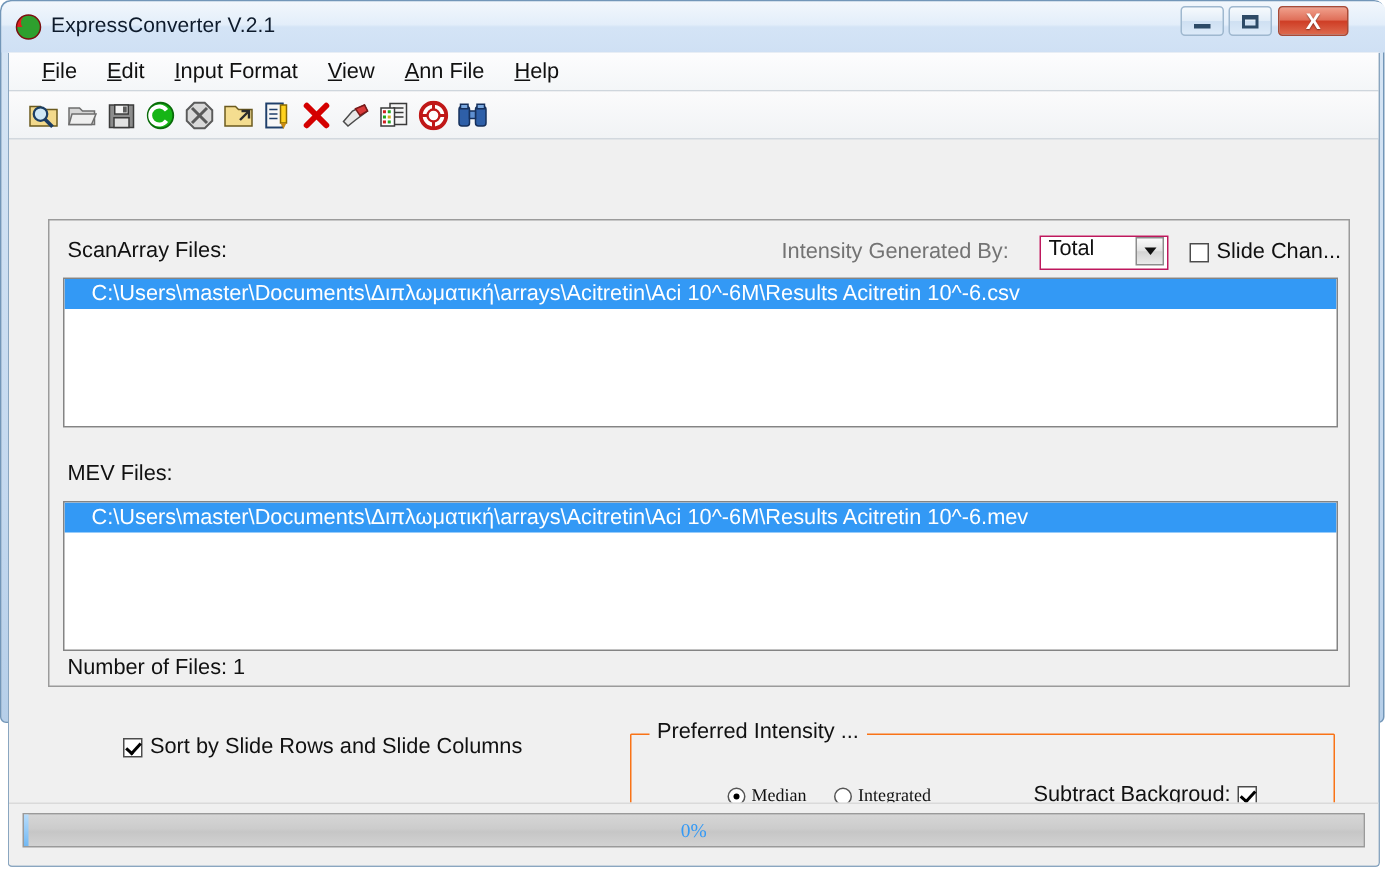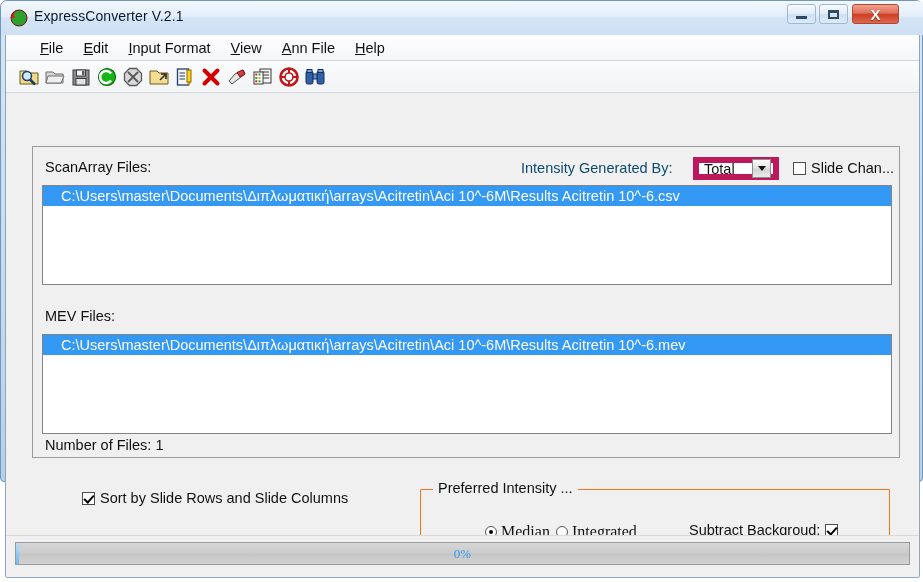--- a/index.html
+++ b/index.html
@@ -78,21 +78,21 @@
     overflow: hidden;
   }
 
   
   #menubar {
     position: absolute; left: 0; top: 0;
     width: 913px; height: 26px;
     background: linear-gradient(to bottom, #fdfdfe 0%, #f4f6f8 100%);
     border-bottom: 1px solid #cfd6dd;
     display: flex; align-items: center;
-    padding-left: 24px;
+    padding-left: 12px;
   }
   .menu-item {
     font-size: 14.5px; color: #111;
     padding: 2px 10px;
     white-space: nowrap;
     cursor: default;
   }
   .menu-item .acc { text-decoration: underline; }
 
   
@@ -118,28 +118,28 @@
     width: 868px; height: 312px;
     background: #f0f0f0;
     border: 1px solid #9b9b9b;
   }
   #scan-label {
     position: absolute; left: 12px; top: 12px;
     font-size: 14.5px; color: #111;
   }
   #intensity-label {
     position: absolute; left: 488px; top: 13px;
-    font-size: 14.5px; color: #0c4a6e; text-align: right;
+    font-size: 14.5px; color: #737373; text-align: right;
   }
   #intensity-combo {
     position: absolute; left: 660px; top: 10px;
     width: 86px; height: 23px;
     background: #ffffff;
-    border: 6px solid #be185d;
-    display: flex; align-items: center;
+    border: 1px solid #be185d;
+    display: flex; 
     cursor: default;
   }
   #intensity-combo .cb-value {
     flex: 1; padding-left: 5px;
     font-size: 14.5px; color: #111;
   }
   #intensity-combo .cb-arrow {
     width: 19px; height: 19px; margin-right: 2px;
     background: linear-gradient(to bottom, #fbfbfb, #e3e3e3 48%, #d3d3d3 52%, #eaeaea);
     border: 1px solid #8d8d8d;
@@ -222,21 +222,21 @@
   #pref-legend {
     position: absolute; left: 12px; top: -10px;
     background: #f0f0f0;
     padding: 0 5px;
     font-size: 14.5px; color: #111;
   }
   .radio-wrap {
     position: absolute;
     display: flex; align-items: center;
     font-family: "Liberation Serif", serif;
-    font-size: 16px; color: #111;
+    font-size: 12px; color: #111;
     cursor: default;
   }
   #radio-median { left: 64px; top: 33px; }
   #radio-integrated { left: 135px; top: 33px; }
   .rdo {
     width: 12px; height: 12px;
     border-radius: 50%;
     background: #ffffff;
     border: 1px solid #555;
     margin-right: 4px;

